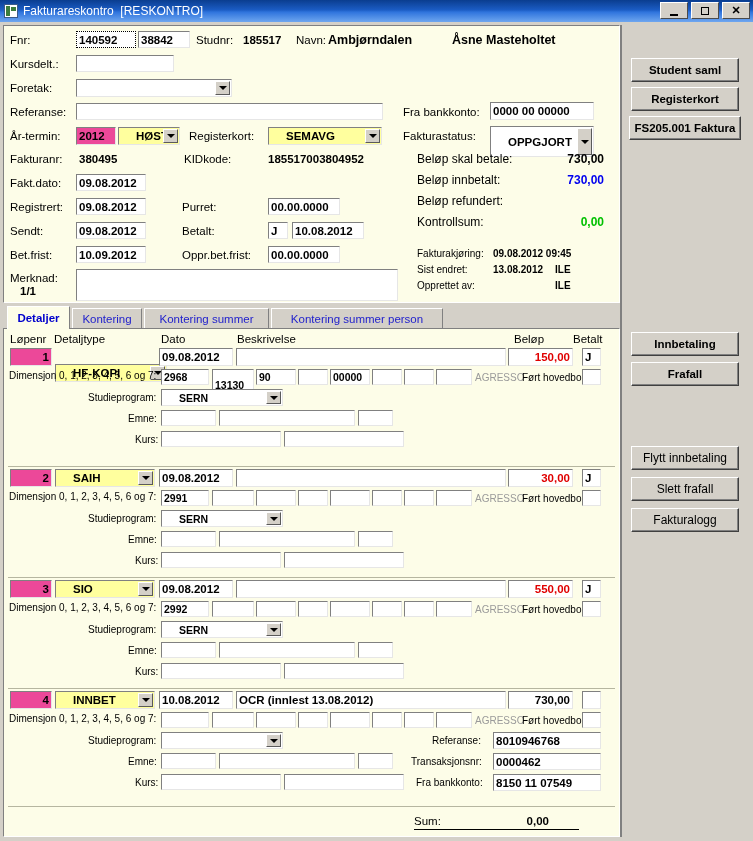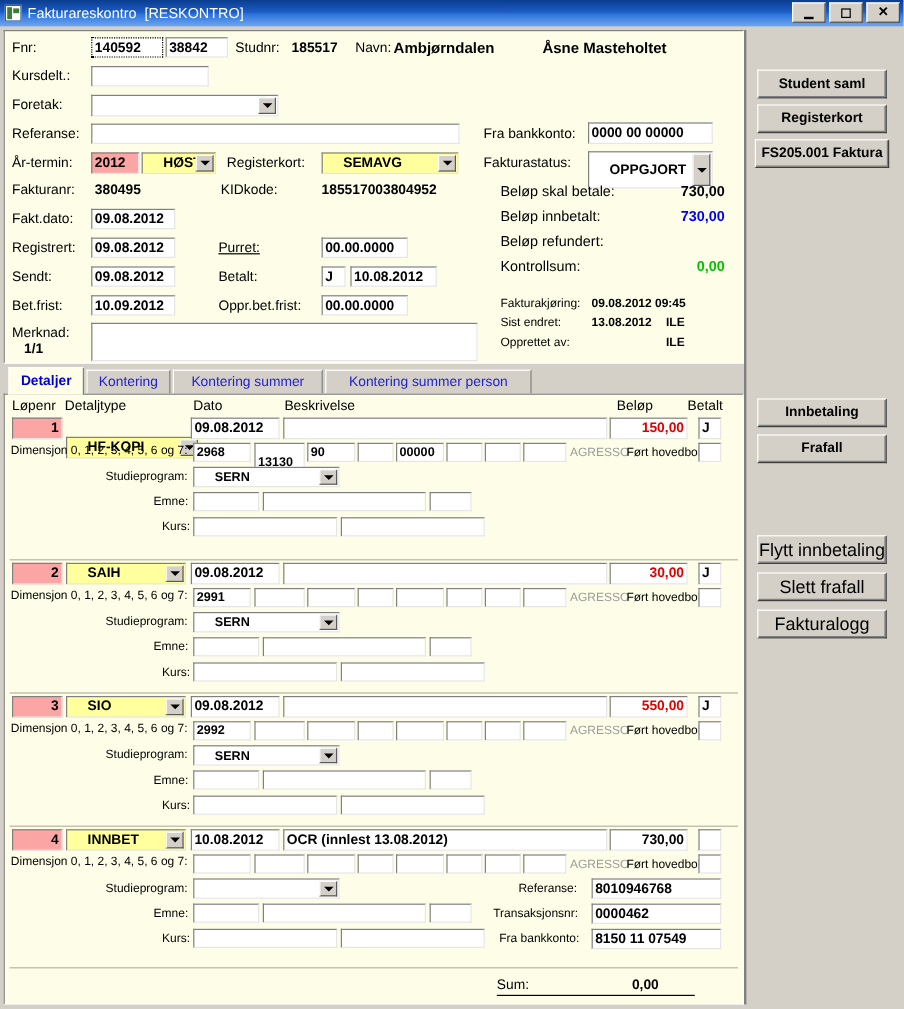--- a/index.html
+++ b/index.html
@@ -75,21 +75,21 @@
     border: 1px solid #808080;
     border-right-color: #e6e6e6; border-bottom-color: #e6e6e6;
     font-family: "Liberation Sans", sans-serif;
     font-size: 11.5px; font-weight: bold;
     padding: 0 2px;
     display: flex; align-items: center;
     color: #000;
     overflow: hidden;
     white-space: nowrap;
   }
-  .fld.yellow { background: #fca5a5; }
+  .fld.yellow { background: #ec4899; }
   .fld.focus { border: 1px dotted #000; }
   .fld.empty { font-weight: normal; }
   .fld.num { justify-content: flex-end; }
 
   .combo {
     position: absolute;
     background: #ffffff;
     border: 1px solid #808080;
     border-right-color: #e6e6e6; border-bottom-color: #e6e6e6;
     font-size: 11.5px; font-weight: bold;
@@ -162,21 +162,21 @@
   .btn {
     position: absolute;
     background: #d4d0c8;
     border: 1px solid #ffffff;
     border-right-color: #404040; border-bottom-color: #404040;
     box-shadow: inset -1px -1px 0 #808080;
     display: flex; align-items: center; justify-content: center;
     font-size: 11.5px; font-weight: bold; color: #000;
     white-space: nowrap;
   }
-  .btn.thin { font-weight: normal; font-size: 15px; }
+  .btn.thin { font-weight: normal; font-size: 12px; }
 
   .vsep {
     position: absolute; left: 620px; top: 25px; width: 2px; height: 812px;
     background: #808080;
   }
 </style>
 </head>
 <body>
 
 <div class="app">
@@ -237,21 +237,21 @@
       <span class="lbl" style="left:6px; top:127px;">Fakturanr:</span>
       <span class="lbl bold" style="left:75px; top:127px;">380495</span>
       <span class="lbl" style="left:180px; top:127px;">KIDkode:</span>
       <span class="lbl bold" style="left:264px; top:127px;">185517003804952</span>
 
       <span class="lbl" style="left:6px; top:151px;">Fakt.dato:</span>
       <div class="fld" style="left:72px; top:148px; width:70px; height:17px;">09.08.2012</div>
 
       <span class="lbl" style="left:6px; top:175px;">Registrert:</span>
       <div class="fld" style="left:72px; top:172px; width:70px; height:17px;">09.08.2012</div>
-      <span class="lbl" style="left:178px; top:175px;text-decoration:underline;">Purret:</span>
+      <span class="lbl" style="left:178px; top:175px;">Purret:</span>
       <div class="fld" style="left:264px; top:172px; width:72px; height:17px;">00.00.0000</div>
 
       <span class="lbl" style="left:6px; top:199px;">Sendt:</span>
       <div class="fld" style="left:72px; top:196px; width:70px; height:17px;">09.08.2012</div>
       <span class="lbl" style="left:178px; top:199px;">Betalt:</span>
       <div class="fld" style="left:264px; top:196px; width:20px; height:17px;">J</div>
       <div class="fld" style="left:288px; top:196px; width:72px; height:17px;">10.08.2012</div>
 
       <span class="lbl" style="left:6px; top:223px;">Bet.frist:</span>
       <div class="fld" style="left:72px; top:220px; width:70px; height:17px;">10.09.2012</div>

